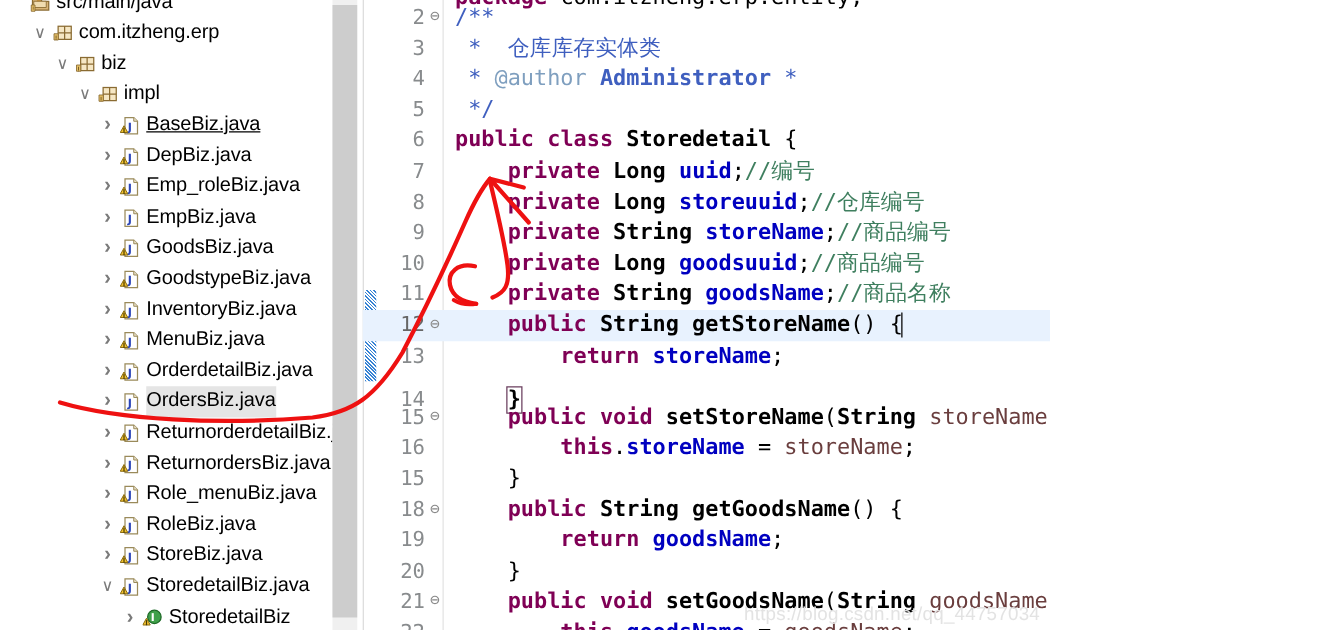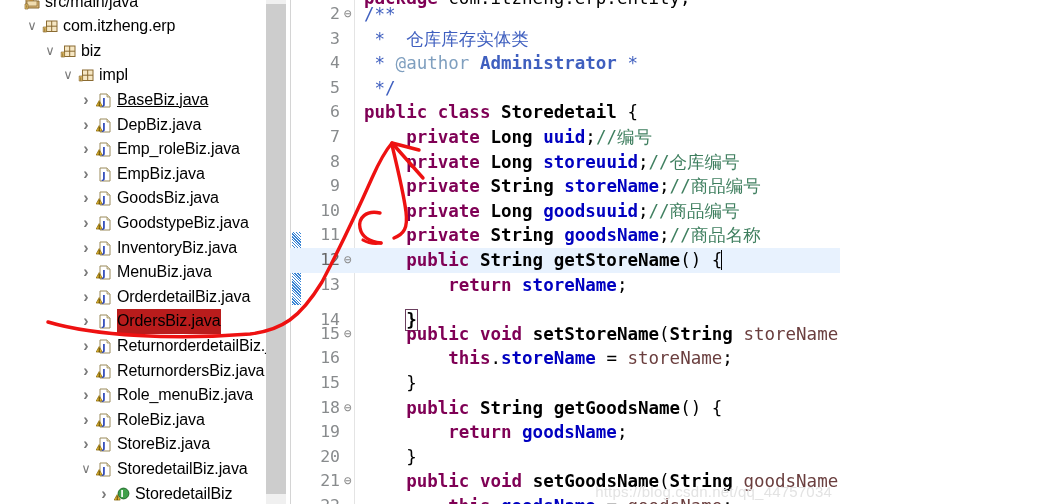--- a/index.html
+++ b/index.html
@@ -13,21 +13,21 @@
 
   
   #explorer{
     position:absolute;left:0;top:0;width:266px;height:504px;
     background:#ffffff;overflow:hidden;
   }
   .tree-row{
     position:relative;height:24.6px;line-height:24.6px;
     white-space:nowrap;font-size:16px;color:#000;
   }
-  .tree-row.sel .lbl{background:#b91c1c;}
+  .tree-row.sel .lbl{background:#e5e5e5;}
   .twisty{
     position:absolute;top:0;width:14px;text-align:center;
     color:#7a7a7a;font-size:12px;line-height:24.6px;
   }
   .twisty.open:before{content:"\2228";font-size:13px;}
   .twisty.closed:before{content:"\203A";font-size:16px;font-weight:bold;}
   .ic{position:absolute;top:4px;width:17px;height:17px;}
   .lbl{position:absolute;top:0;font-size:16px;letter-spacing:-0.1px;}
 
   

